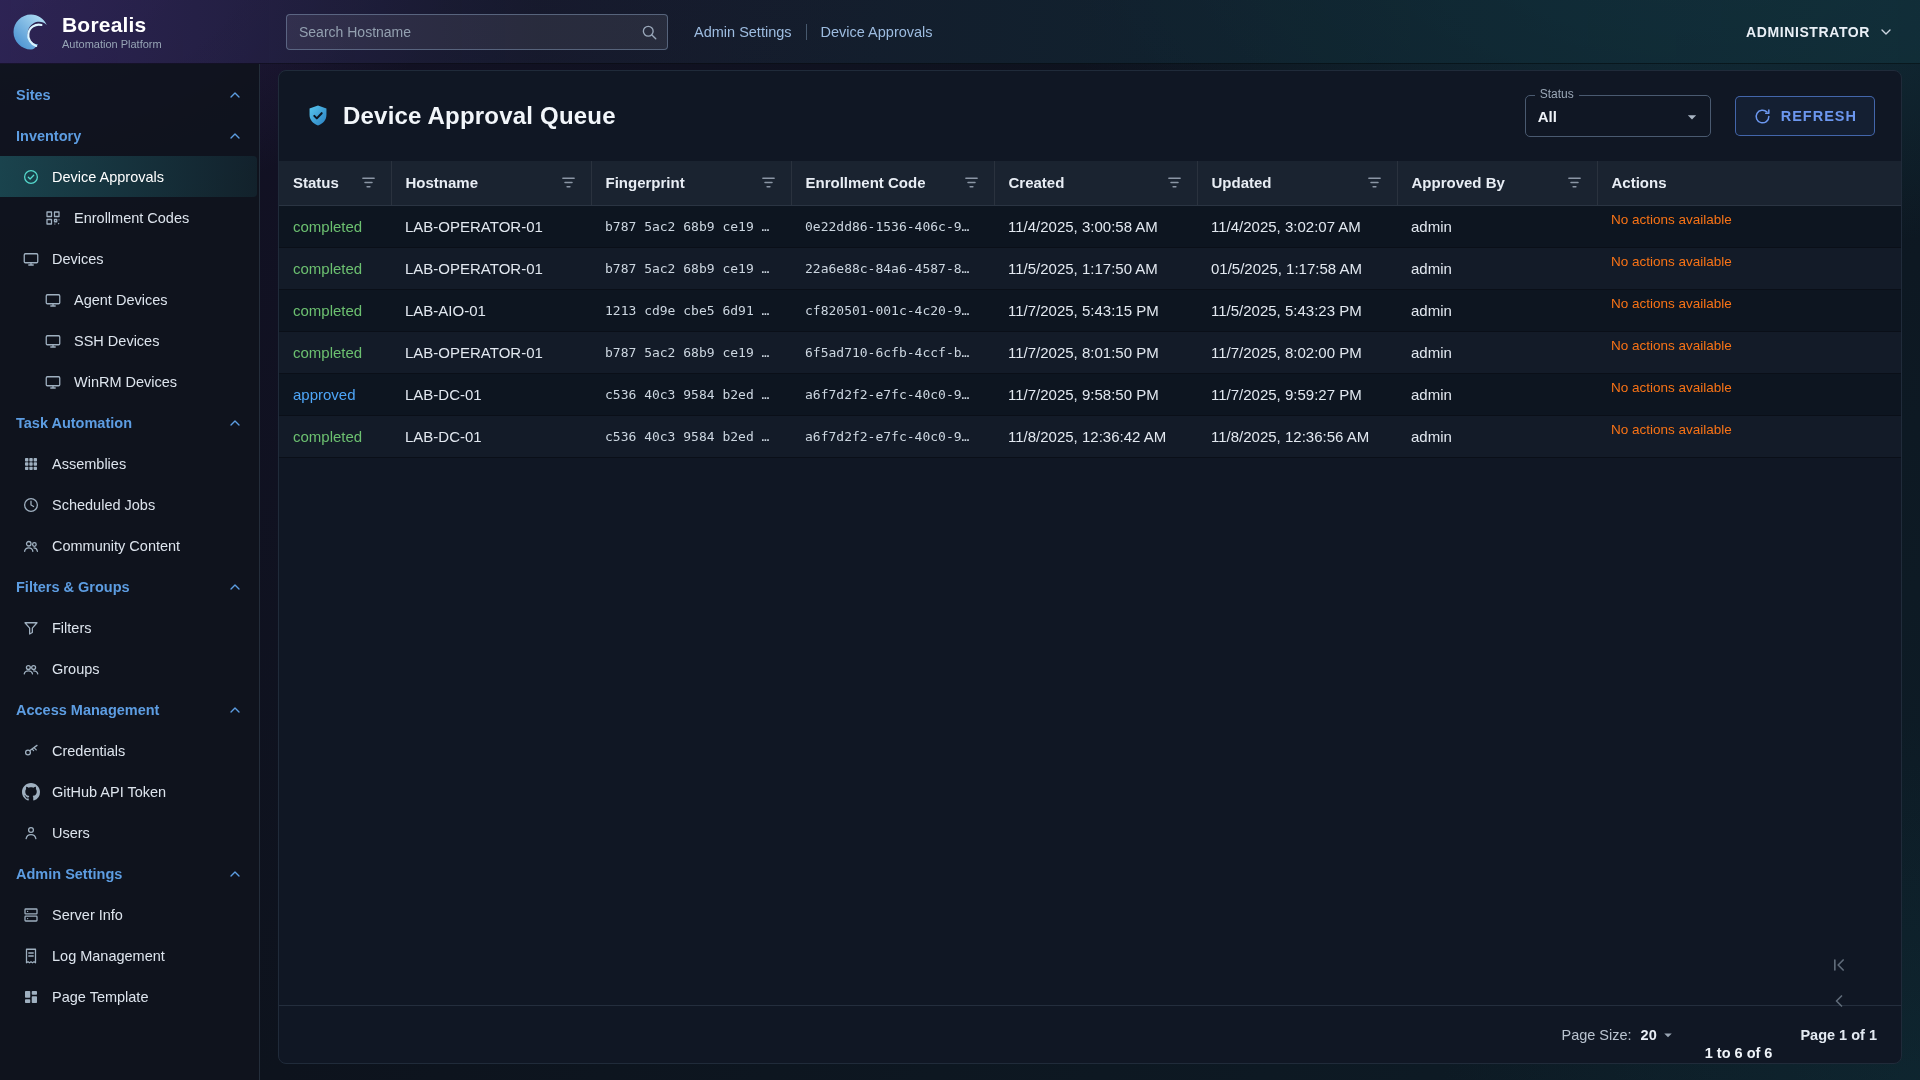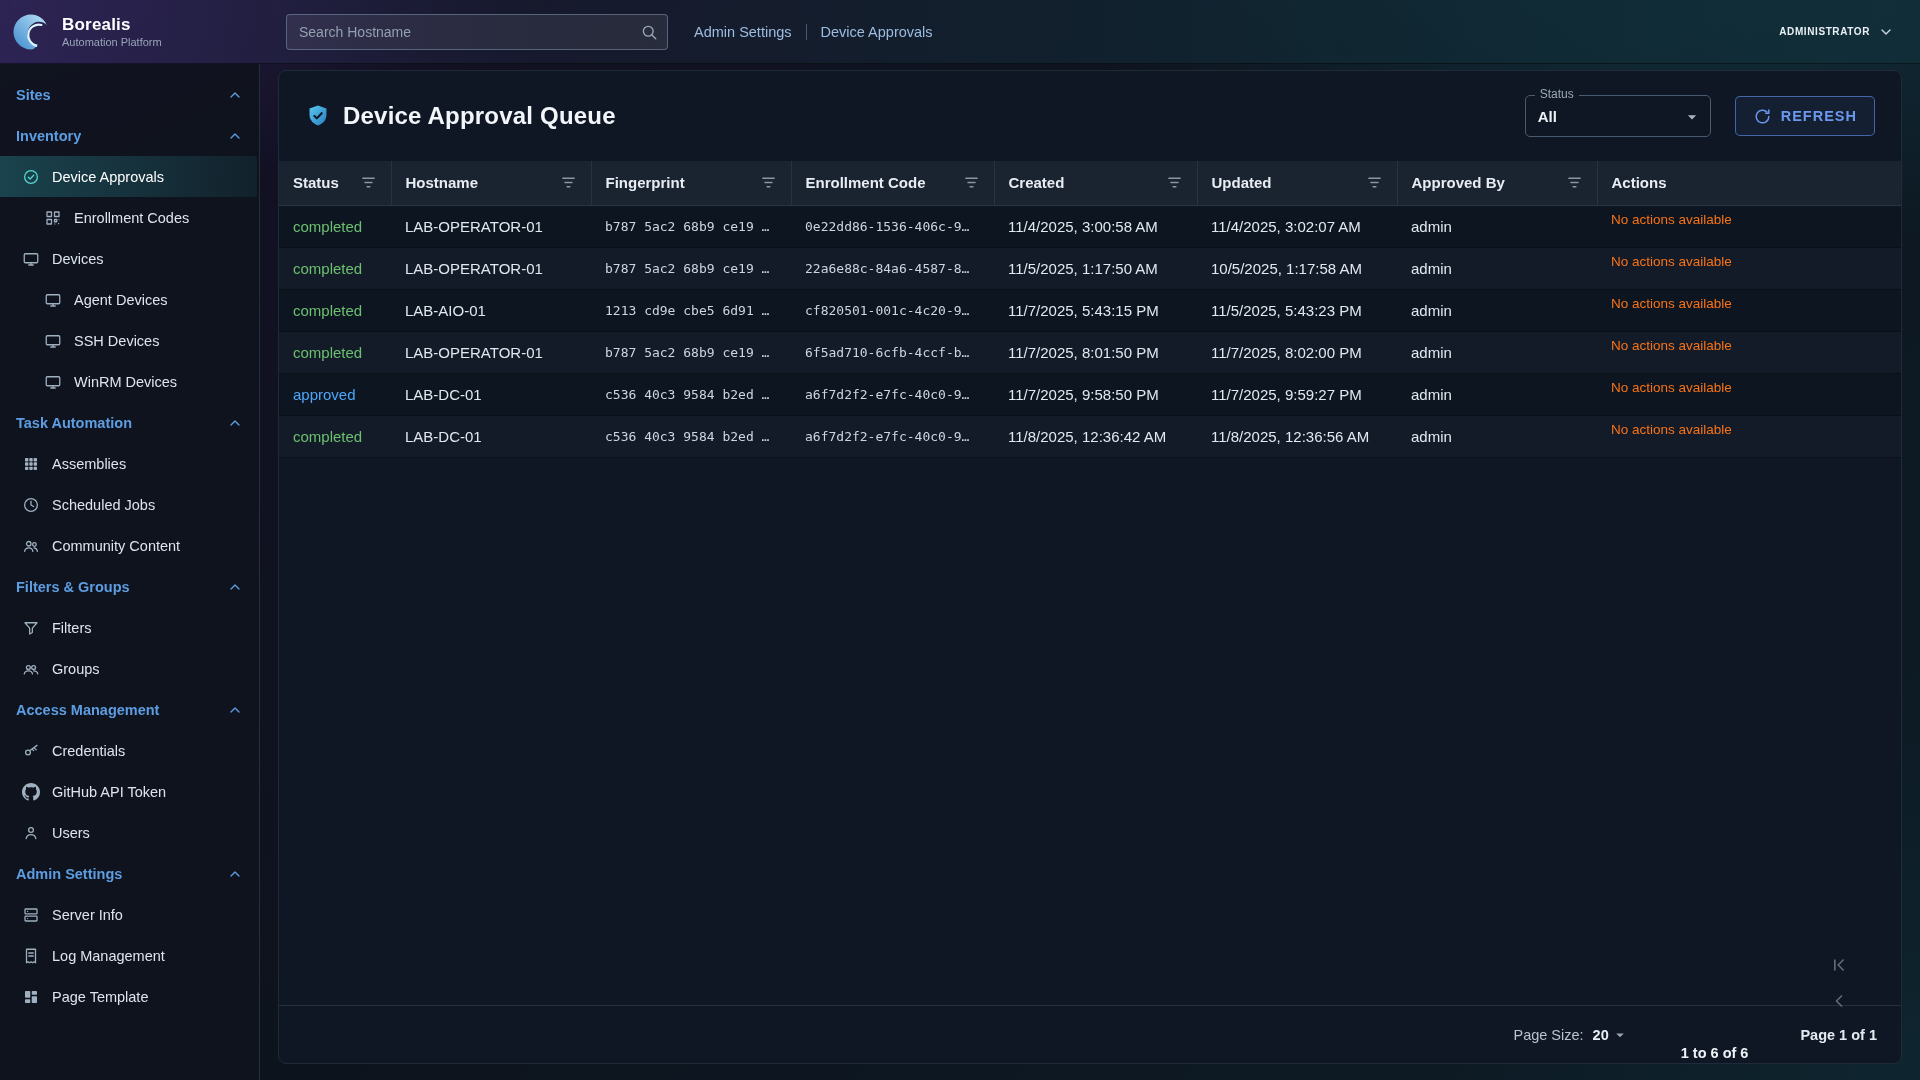--- a/index.html
+++ b/index.html
@@ -13,33 +13,33 @@
   }
   .app { width:1920px; height:1080px; display:flex; flex-direction:column; }
 
   
   .topbar { height:64px; flex:none; display:flex; align-items:center; gap:26px;
     background: linear-gradient(90deg, rgba(64,48,118,0.55) 0%, rgba(34,38,66,0.45) 28%, rgba(21,58,72,0.45) 70%, rgba(22,66,78,0.5) 100%), rgba(10,14,21,0.55);
     border-bottom:1px solid rgba(0,0,0,0.45); padding-right:26px; }
   .brand { width:260px; flex:none; display:flex; align-items:center; gap:10px; padding-left:10px; cursor:pointer; }
   .logo { width:42px; height:42px; display:inline-flex; }
   .logo svg { width:100%; height:100%; }
-  .brand-name { font-size:17px; font-weight:700; color:#ffffff; letter-spacing:0.2px; }
+  .brand-name { font-size:21px; font-weight:700; color:#ffffff; letter-spacing:0.2px; }
   .brand-sub { font-size:11px; color:#97a5b6; margin-top:1px; }
   .search { position:relative; width:382px; flex:none; }
   .search-input { width:100%; height:36px; background:rgba(255,255,255,0.08);
     border:1px solid rgba(125,145,175,0.55); border-radius:4px; color:#d6dee8;
     font-size:14px; padding:0 56px 0 12px; outline:none; font-family:"Liberation Sans",sans-serif; }
   .search-input::placeholder { color:#93a0b0; }
   .search-ic { position:absolute; right:10px; top:9px; width:18px; height:18px; color:#9aa8ba; cursor:pointer; }
   .breadcrumb { display:flex; align-items:center; gap:14px; font-size:14.5px; }
   .bc-item { color:#9dbce0; cursor:pointer; text-decoration:none; }
   .bc-sep { width:1px; height:16px; background:#47596e; display:inline-block; }
   .tb-spacer { flex:1; }
-  .user-menu { display:flex; align-items:center; gap:8px; font-size:10px; font-weight:600;
+  .user-menu { display:flex; align-items:center; gap:8px; font-size:14px; font-weight:600;
     letter-spacing:0.6px; color:#eaf0f7; cursor:pointer; }
 
   
   .layout { flex:1; display:flex; min-height:0; }
   .sidebar { width:260px; flex:none; background:rgba(15,20,29,0.92);
     border-right:1px solid #242e3b; overflow-y:auto; padding:10px 0 4px 0; }
   .sidebar::-webkit-scrollbar { width:8px; }
   .sidebar::-webkit-scrollbar-thumb { background:#2a3443; border-radius:4px; }
 
   .nav-head { display:flex; align-items:center; justify-content:space-between; height:41px;
@@ -88,21 +88,21 @@
   tbody tr:nth-child(even) { background:#131b28; }
   .c-status { font-weight:400; }
   .st-completed { color:#6cc070; }
   .st-approved { color:#4ea6f8; }
   .c-mono { font-family:"DejaVu Sans Mono", monospace; font-size:13px; color:#ccd6e0; }
   .c-actions { font-size:13.5px; color:#f97316; vertical-align:top; padding-top:6px; height:42px; }
   .panel-fill { flex:1; }
 
   
   .panel-footer { flex:none; height:58px; display:flex; align-items:center; justify-content:flex-end;
-    gap:52px; padding:0 24px; border-top:1px solid #242e3d; font-size:14.5px; color:#b9c3cf; }
+    gap:28px; padding:0 24px; border-top:1px solid #242e3d; font-size:14.5px; color:#b9c3cf; }
   .ps { display:flex; align-items:center; gap:9px; }
   .ps-select { display:inline-flex; align-items:center; gap:2px; color:#e9eef5; font-weight:600; cursor:pointer; }
   .caret-sm { width:18px; height:18px; color:#9aa6b4; }
   .range { color:#eef3f8; font-weight:700;margin-top:37px; }
   .pager { display:flex; align-items:center; gap:16px;flex-direction:column; }
   .pg-btn { width:20px; height:20px; display:inline-flex; color:#5f6b79; cursor:pointer; }
   .pg-label { color:#e3eaf2; font-weight:600; }
 
   .ic { display:inline-flex; flex:none; }
   .ic svg { width:100%; height:100%; display:block; }
@@ -539,21 +539,21 @@
               <td>11/4/2025, 3:02:07 AM</td>
               <td>admin</td>
               <td class="c-actions">No actions available</td>
             </tr>
             <tr>
               <td class="c-status st-completed">completed</td>
               <td>LAB-OPERATOR-01</td>
               <td class="c-mono">b787 5ac2 68b9 ce19 …</td>
               <td class="c-mono">22a6e88c-84a6-4587-8…</td>
               <td>11/5/2025, 1:17:50 AM</td>
-              <td>10/5/2025, 1:17:58 AM</td>
+              <td>01/5/2025, 1:17:58 AM</td>
               <td>admin</td>
               <td class="c-actions">No actions available</td>
             </tr>
             <tr>
               <td class="c-status st-completed">completed</td>
               <td>LAB-AIO-01</td>
               <td class="c-mono">1213 cd9e cbe5 6d91 …</td>
               <td class="c-mono">cf820501-001c-4c20-9…</td>
               <td>11/7/2025, 5:43:15 PM</td>
               <td>11/5/2025, 5:43:23 PM</td>

